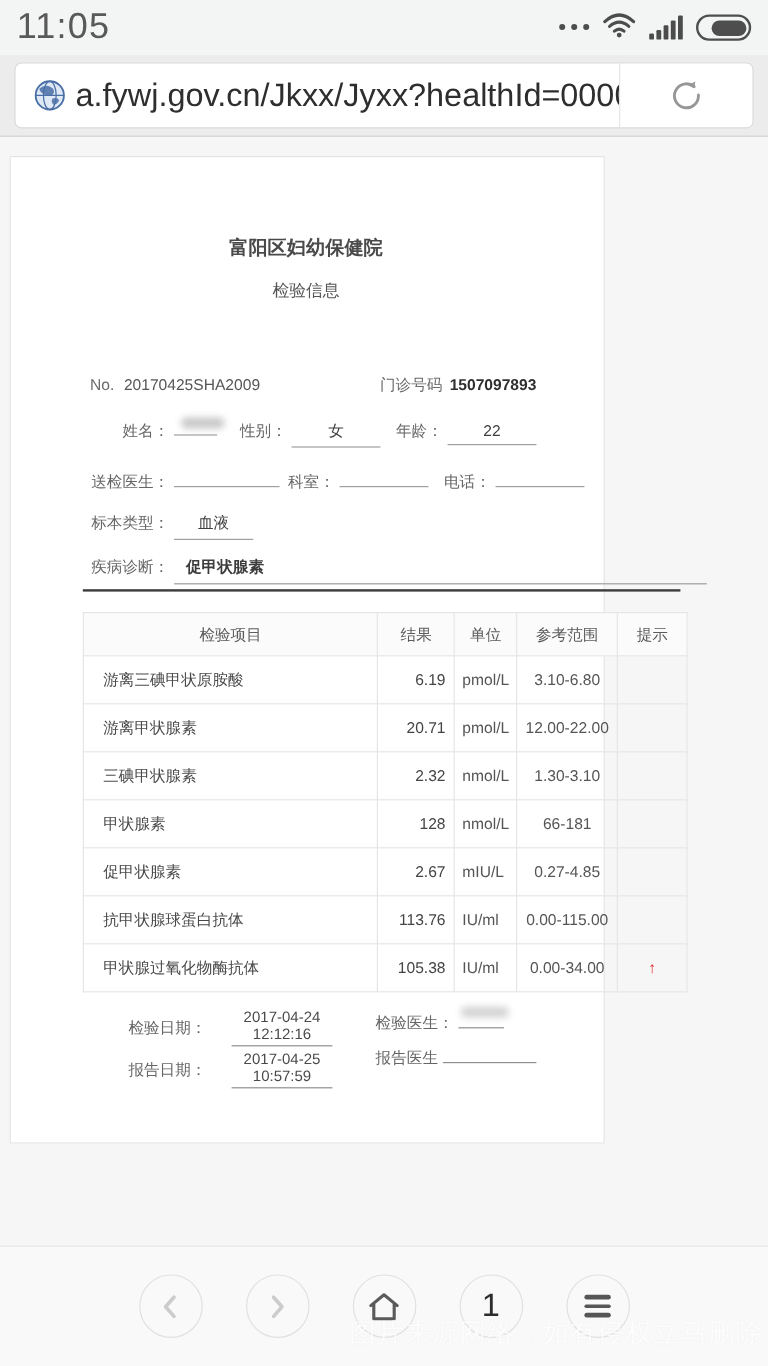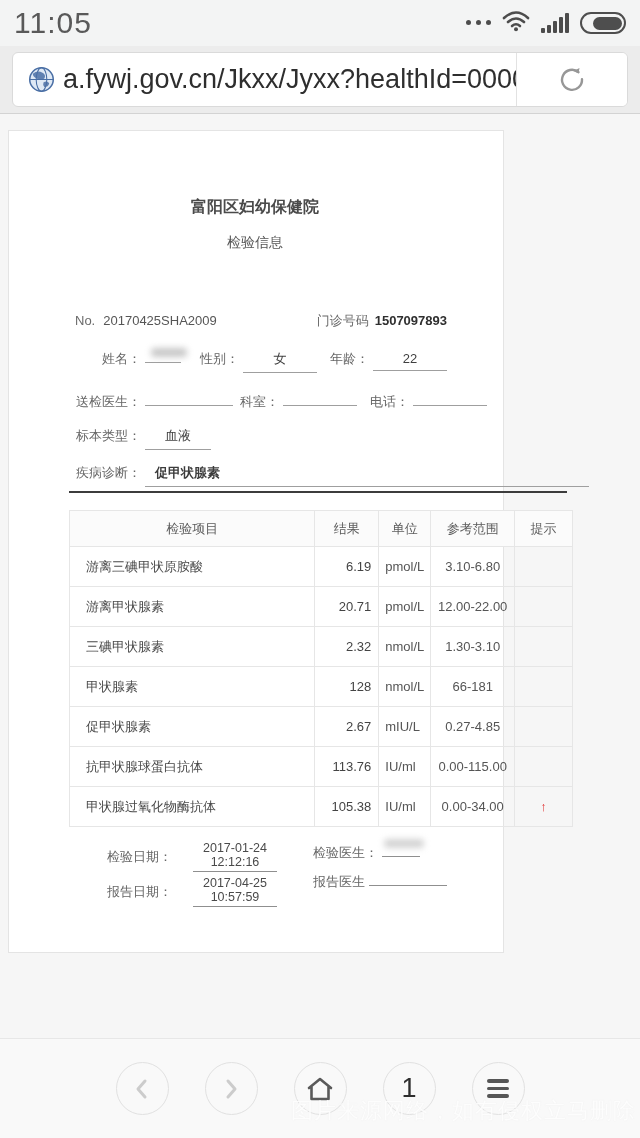--- a/index.html
+++ b/index.html
@@ -279,21 +279,21 @@
             <td class="c-flag">↑</td>
           </tr>
         </tbody>
     </table>
 
     <div class="dates">
       <div class="dates-left">
         <div class="d-row">
           <span class="d-label">检验日期：</span>
           <span class="d-box">
-            <span>2017-01-24</span><br>
+            <span>2017-04-24</span><br>
             <span>12:12:16</span>
           </span>
         </div>
         <div class="d-row">
           <span class="d-label">报告日期：</span>
           <span class="d-box">
             <span>2017-04-25</span><br>
             <span>10:57:59</span>
           </span>
         </div>

